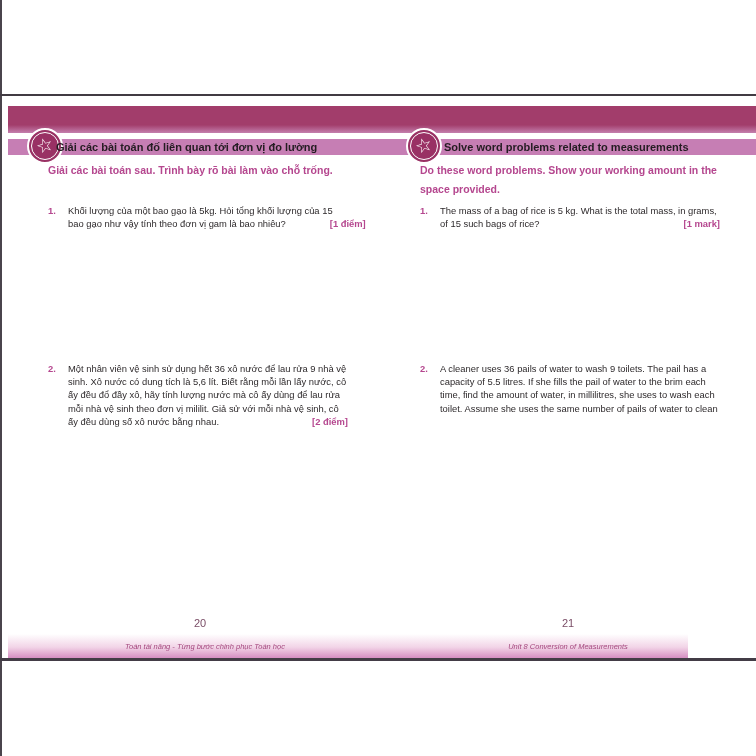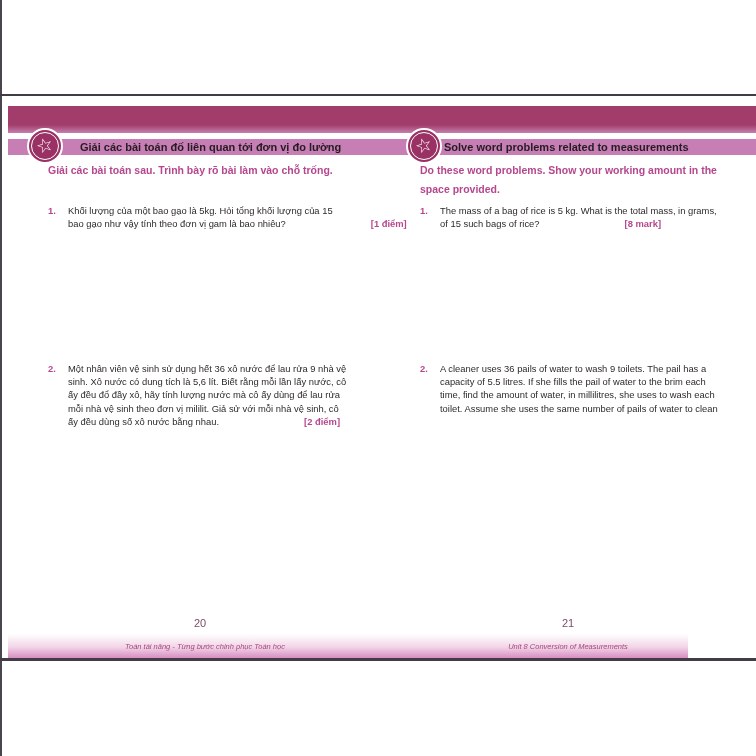--- a/index.html
+++ b/index.html
@@ -19,37 +19,37 @@
               background:#993164;border:2px solid #ffffff;box-sizing:border-box;
               display:flex;align-items:center;justify-content:center;z-index:3;}
   .star-badge::before{content:"";position:absolute;inset:2px;border:1.5px solid #ffffff;border-radius:50%;}
   .star-badge.left{left:27px;}
   .star-badge.right{left:406px;}
   .star-glyph{color:#ffffff;font-size:19px;line-height:1;transform:rotate(-18deg);
               font-family:"DejaVu Sans",sans-serif;margin-top:-2px;}
 
   .section-title{position:absolute;top:141px;font-size:11px;font-weight:bold;color:#241c22;
                  white-space:nowrap;z-index:4;}
-  .section-title.left{left:80px;}
+  .section-title.left{left:56px;}
   .section-title.right{left:444px;}
 
   .instruction{position:absolute;top:161px;font-size:10.5px;font-weight:bold;
                line-height:19px;color:#b5478f;white-space:nowrap;}
   .instruction.left{left:48px;}
   .instruction.right{left:420px;}
 
   .problem{position:absolute;display:flex;font-size:9.4px;line-height:13.2px;color:#2e2a2c;}
   .problem.l{left:48px;}
   .problem.r{left:420px;}
   .problem.row1{top:204px;}
   .problem.row2{top:362px;}
   .pnum{width:20px;flex-shrink:0;font-weight:bold;color:#b5478f;}
   .ptext{width:280px;}
   .pline{white-space:nowrap;}
-  .lastline{display:flex;justify-content:flex-start;white-space:nowrap;gap:41px;}
+  .lastline{display:flex;justify-content:space-between;white-space:nowrap;}
   .score{color:#b5478f;font-weight:bold;margin-left:12px;padding-left:32px;}
 
   .pagenum{position:absolute;top:617px;width:40px;text-align:center;font-size:11px;color:#7a4d66;}
   .pagenum.left{left:180px;}
   .pagenum.right{left:548px;}
 
   .footer-band{position:absolute;left:8px;top:634px;width:680px;height:24px;
                background:linear-gradient(180deg,#ffffff 0%,#f2d4e7 55%,#d68ec2 100%);}
   .footer-text{position:absolute;top:8px;width:340px;text-align:center;
                font-size:7.5px;font-style:italic;color:#a4487e;white-space:nowrap;}
@@ -110,21 +110,21 @@
     <div class="pline">Do these word problems. Show your working amount in the</div>
     <div class="pline">space provided.</div>
   </div>
 
   <div class="problem r row1">
     <span class="pnum">1.</span>
     <div class="ptext">
       <div class="pline">The mass of a bag of rice is 5 kg. What is the total mass, in grams,</div>
       <div class="lastline">
         <span>of 15 such bags of rice?</span>
-        <span class="score">[8 mark]</span>
+        <span class="score">[1 mark]</span>
       </div>
     </div>
   </div>
 
   <div class="problem r row2">
     <span class="pnum">2.</span>
     <div class="ptext">
       <div class="pline">A cleaner uses 36 pails of water to wash 9 toilets. The pail has a</div>
       <div class="pline">capacity of 5.5 litres. If she fills the pail of water to the brim each</div>
       <div class="pline">time, find the amount of water, in millilitres, she uses to wash each</div>

